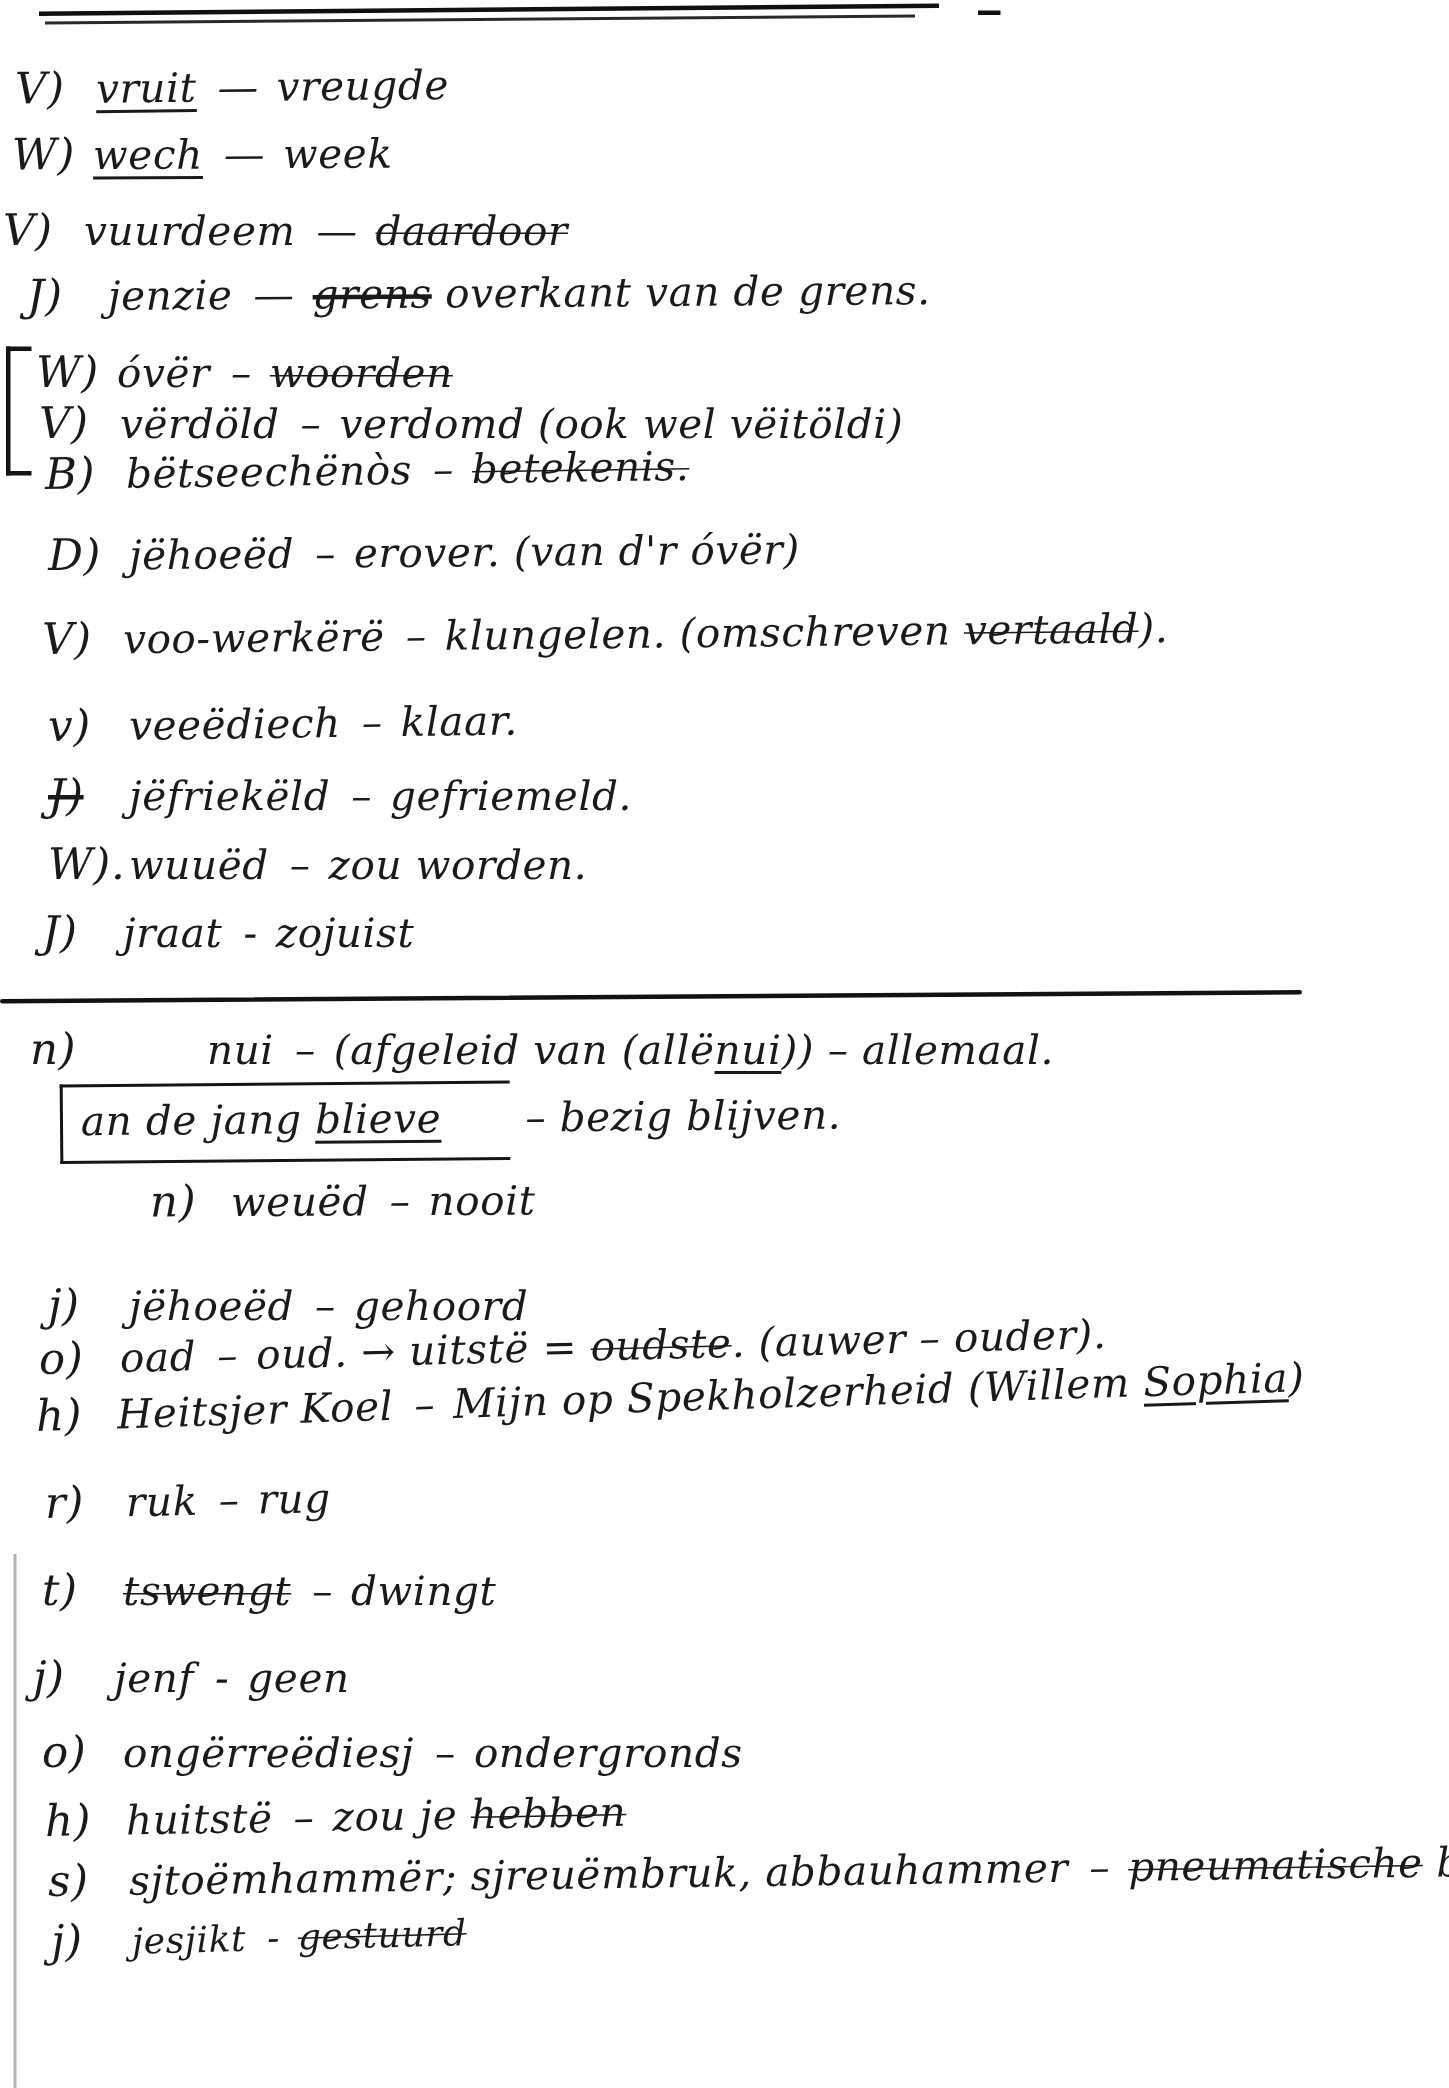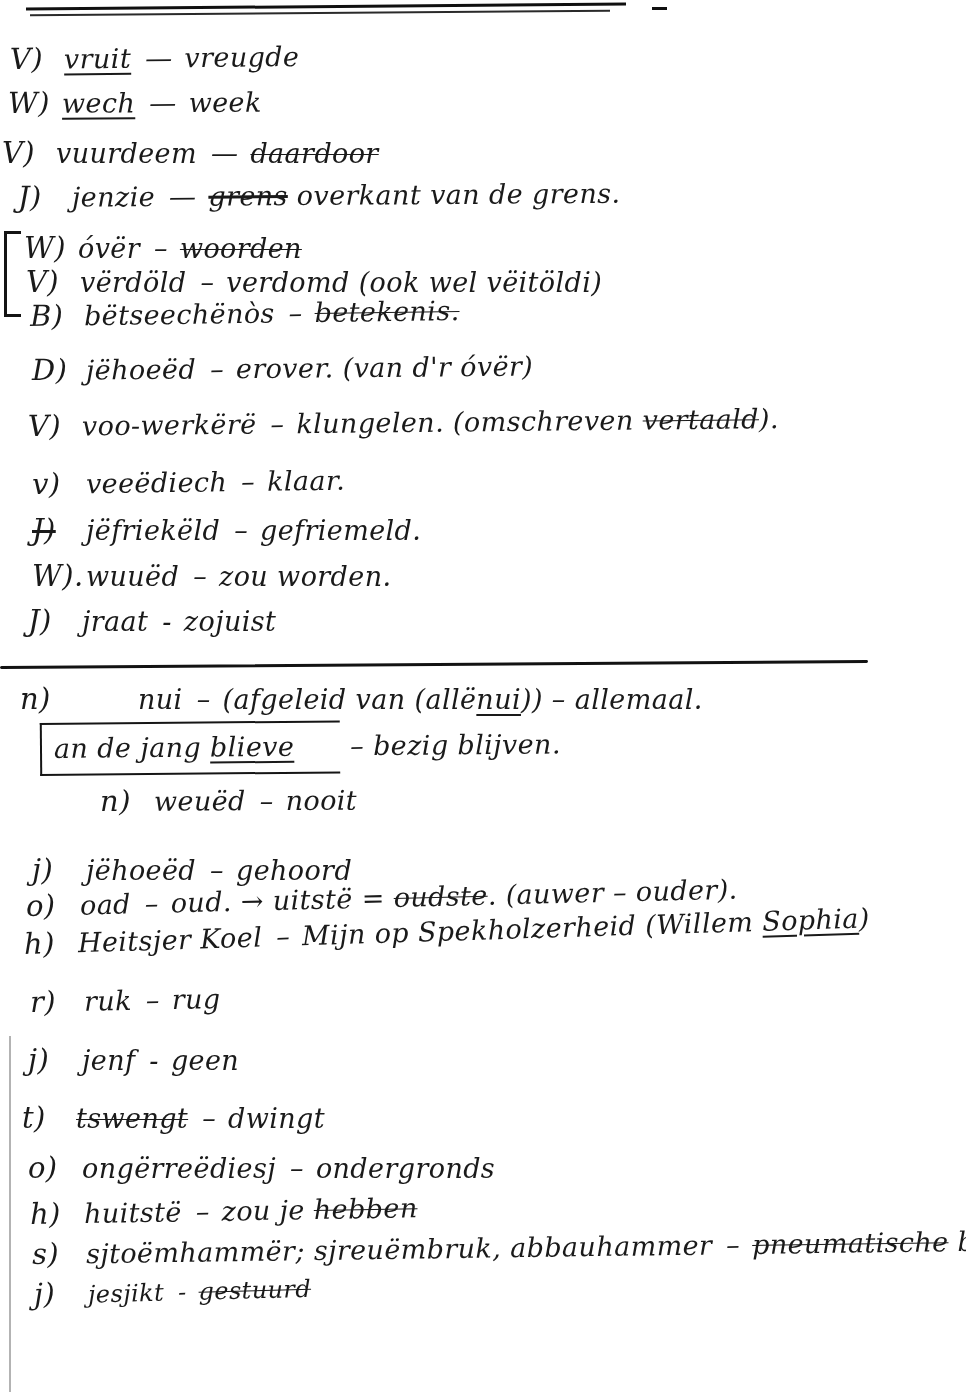--- a/index.html
+++ b/index.html
@@ -83,20 +83,20 @@
       <div class="row"><span class="marker x">J)</span><span class="term ">jëfriekëld</span><span class="sep">–</span><span class="trans"><span class="seg ">gefriemeld.</span></span></div>
       <div class="row"><span class="marker ">W).</span><span class="term ">wuuëd</span><span class="sep">–</span><span class="trans"><span class="seg ">zou worden.</span></span></div>
       <div class="row"><span class="marker ">J)</span><span class="term ">jraat</span><span class="sep">-</span><span class="trans"><span class="seg ">zojuist</span></span></div>
       <div class="row"><span class="marker ">n)</span><span class="term ">nui</span><span class="sep">–</span><span class="trans"><span class="seg ">(afgeleid van (allë</span><span class="seg u">nui</span><span class="seg ">)) – allemaal.</span></span></div>
       <div class="row"><span class="box"><span class="seg ">an de jang </span><span class="seg u">blieve</span></span><span class="trans"><span class="seg ">– bezig blijven.</span></span></div>
       <div class="row"><span class="marker ">n)</span><span class="term ">weuëd</span><span class="sep">–</span><span class="trans"><span class="seg ">nooit</span></span></div>
       <div class="row"><span class="marker ">j)</span><span class="term ">jëhoeëd</span><span class="sep">–</span><span class="trans"><span class="seg ">gehoord</span></span></div>
       <div class="row"><span class="marker ">o)</span><span class="term ">oad</span><span class="sep">–</span><span class="trans"><span class="seg ">oud. → uitstë = </span><span class="seg xl">oudste</span><span class="seg ">. (auwer – ouder).</span></span></div>
       <div class="row"><span class="marker ">h)</span><span class="term ">Heitsjer Koel</span><span class="sep">–</span><span class="trans"><span class="seg ">Mijn op Spekholzerheid (Willem </span><span class="seg u">Sophia</span><span class="seg ">)</span></span></div>
       <div class="row"><span class="marker ">r)</span><span class="term ">ruk</span><span class="sep">–</span><span class="trans"><span class="seg ">rug</span></span></div>
+      <div class="row"><span class="marker ">t)</span><span class="term xl">tswengt</span><span class="sep">–</span><span class="trans"><span class="seg ">dwingt</span></span></div>
       <div class="row"><span class="marker ">j)</span><span class="term ">jenf</span><span class="sep">-</span><span class="trans"><span class="seg ">geen</span></span></div>
-      <div class="row"><span class="marker ">t)</span><span class="term xl">tswengt</span><span class="sep">–</span><span class="trans"><span class="seg ">dwingt</span></span></div>
       <div class="row"><span class="marker ">o)</span><span class="term ">ongërreëdiesj</span><span class="sep">–</span><span class="trans"><span class="seg ">ondergronds</span></span></div>
       <div class="row"><span class="marker ">h)</span><span class="term ">huitstë</span><span class="sep">–</span><span class="trans"><span class="seg ">zou je </span><span class="seg xl">hebben</span></span></div>
       <div class="row"><span class="marker ">s)</span><span class="term ">sjtoëmhammër; sjreuëmbruk, abbauhammer</span><span class="sep">–</span><span class="trans"><span class="seg xl">pneumatische</span><span class="seg "> boor</span></span></div>
       <div class="row"><span class="marker ">j)</span><span class="term ">jesjikt</span><span class="sep">-</span><span class="trans"><span class="seg xl">gestuurd</span></span></div>
     </div>
 </div>
 
 </body></html>

